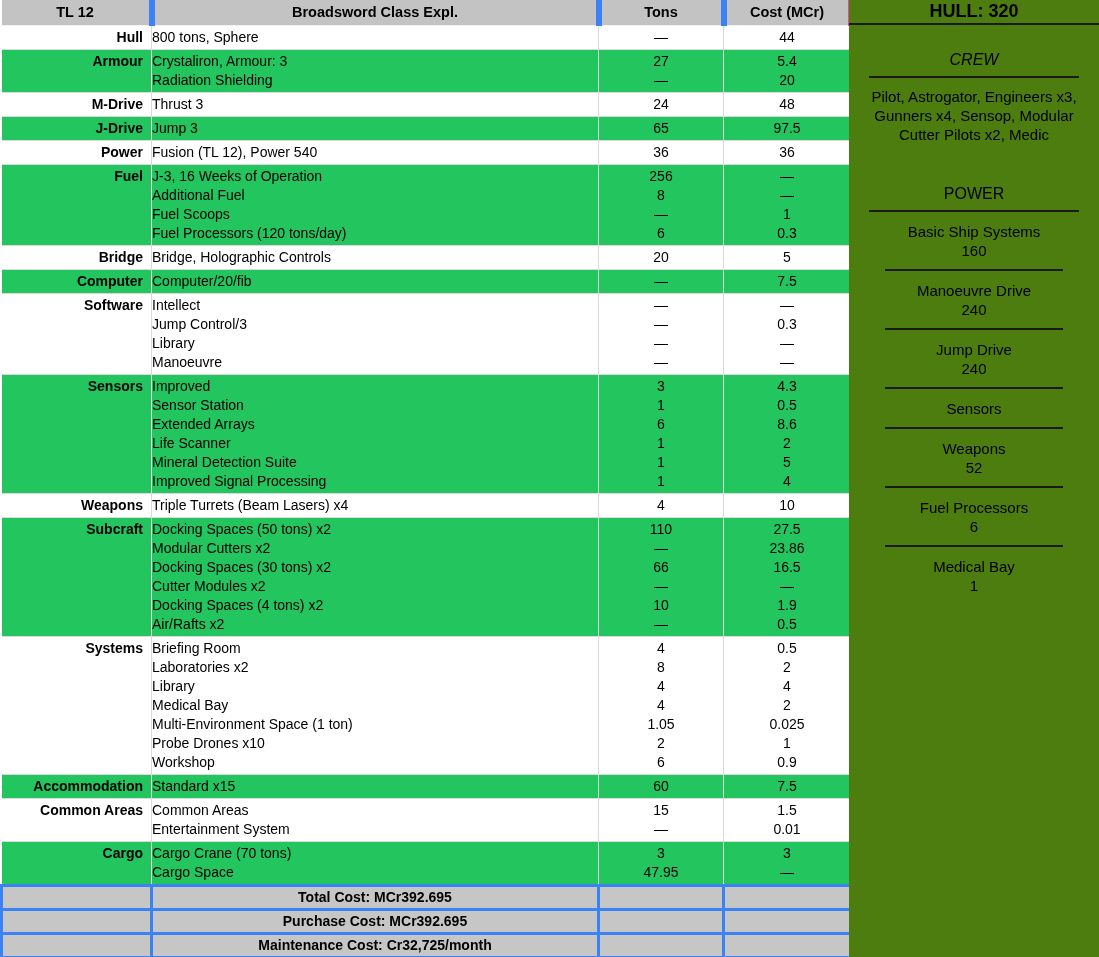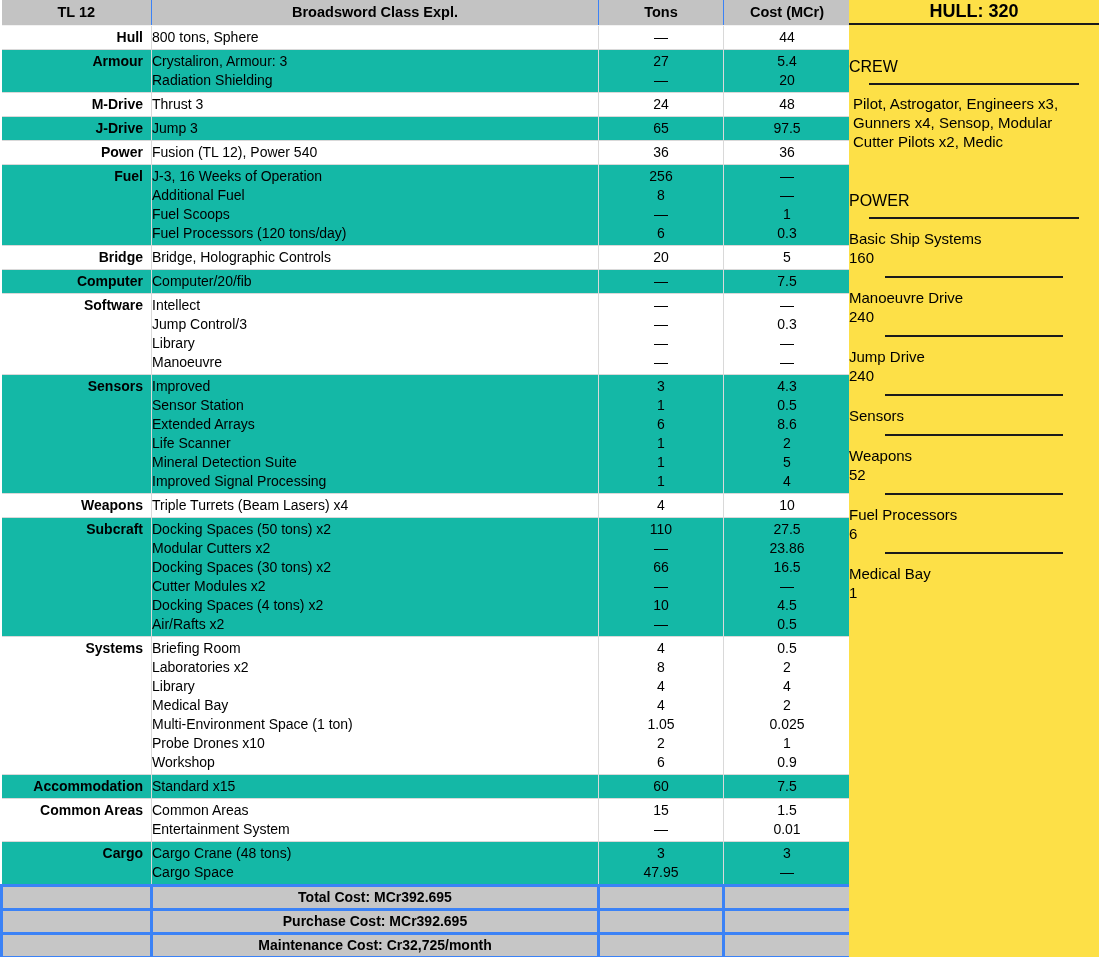--- a/index.html
+++ b/index.html
@@ -18,51 +18,51 @@
     width: 849px; font-size: 14px; line-height: 19px;
   }
   col.c-cat  { width: 150px; }
   col.c-desc { width: 447px; }
   col.c-tons { width: 125px; }
   col.c-cost { width: 127px; }
 
   thead th {
     background: #c3c3c3; font-weight: bold; height: 25px;
     text-align: center; vertical-align: middle;
-    border-right: 1px solid #3b82f6; border-bottom: 1px solid #f2f2f2;
+    border-right: 6px solid #3b82f6; border-bottom: 1px solid #f2f2f2;
     font-size: 14.5px;
   }
-  thead th:last-child { border-right: 1px solid #ec4899; }
+  thead th:last-child { border-right: 6px solid #ec4899; }
 
   tbody td {
     vertical-align: top; padding: 2px 6px;
     border-right: 1px solid #d9d9d9; border-bottom: 1px solid #d9d9d9;
     background: #ffffff;
   }
-  tbody tr.alt td { background: #14b8a6; }
+  tbody tr.alt td { background: #22c55e; }
   td.cat { text-align: right; font-weight: bold; padding-right: 8px; }
   td.desc { text-align: left; padding-left: 0; }
   td.tons, td.cost { text-align: center; }
   .line { min-height: 19px; }
 
   tfoot td {
     background: #c6c6c6; height: 24px;
     border: 3px solid #3b82f6; vertical-align: middle;
   }
   tfoot td.ftext { text-align: center; font-weight: bold; }
 
   
-  .sidebar { flex: 1 1 auto; background: #fde047; text-align: left; }
+  .sidebar { flex: 1 1 auto; background: #4d7c0f; text-align: center; }
   .sidebar-header {
     height: 25px; display: flex; align-items: center; justify-content: center;
     font-weight: bold; font-size: 18px;
     border-bottom: 2px solid #1a1a1a;
   }
   .section-title { font-size: 16px; line-height: 19px; }
-  .crew-section .section-title { margin-top: 32px; }
+  .crew-section .section-title { margin-top: 25px; font-style: italic; }
   .title-rule {
     width: 210px; border: none; border-top: 2px solid #1a1a1a;
     margin: 7px auto 9px auto; height: 0;
   }
   .crew-members {
     font-size: 15px; line-height: 19px; padding: 0 4px;
   }
   .power-section { margin-top: 40px; }
   .power-item { font-size: 15px; line-height: 19px; margin-top: 10px; }
   .power-label, .power-value { min-height: 19px; }
@@ -277,21 +277,21 @@
               <div class="line">66</div>
               <div class="line">—</div>
               <div class="line">10</div>
               <div class="line">—</div>
             </td>
     <td class="cost">
               <div class="line">27.5</div>
               <div class="line">23.86</div>
               <div class="line">16.5</div>
               <div class="line">—</div>
-              <div class="line">4.5</div>
+              <div class="line">1.9</div>
               <div class="line">0.5</div>
             </td>
   </tr>
           <tr>
     <td class="cat">Systems</td>
     <td class="desc">
               <div class="line">Briefing Room</div>
               <div class="line">Laboratories x2</div>
               <div class="line">Library</div>
               <div class="line">Medical Bay</div>
@@ -341,21 +341,21 @@
               <div class="line">—</div>
             </td>
     <td class="cost">
               <div class="line">1.5</div>
               <div class="line">0.01</div>
             </td>
   </tr>
           <tr class="alt">
     <td class="cat">Cargo</td>
     <td class="desc">
-              <div class="line">Cargo Crane (48 tons)</div>
+              <div class="line">Cargo Crane (70 tons)</div>
               <div class="line">Cargo Space</div>
             </td>
     <td class="tons">
               <div class="line">3</div>
               <div class="line">47.95</div>
             </td>
     <td class="cost">
               <div class="line">3</div>
               <div class="line">—</div>
             </td>

